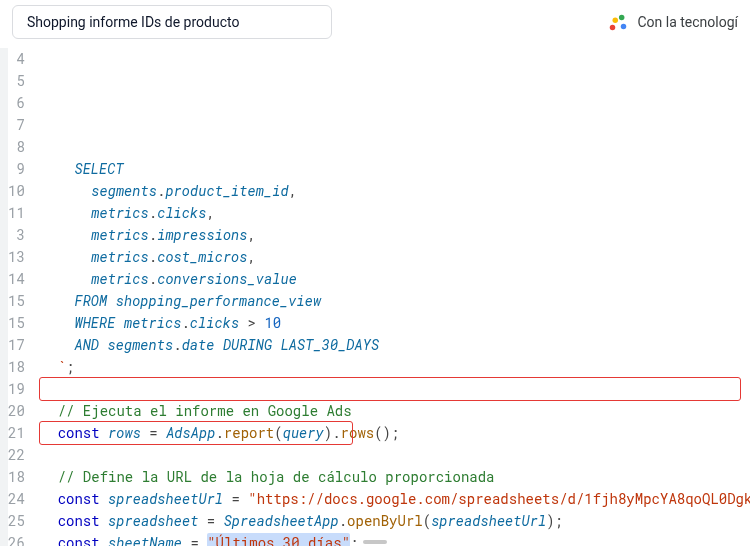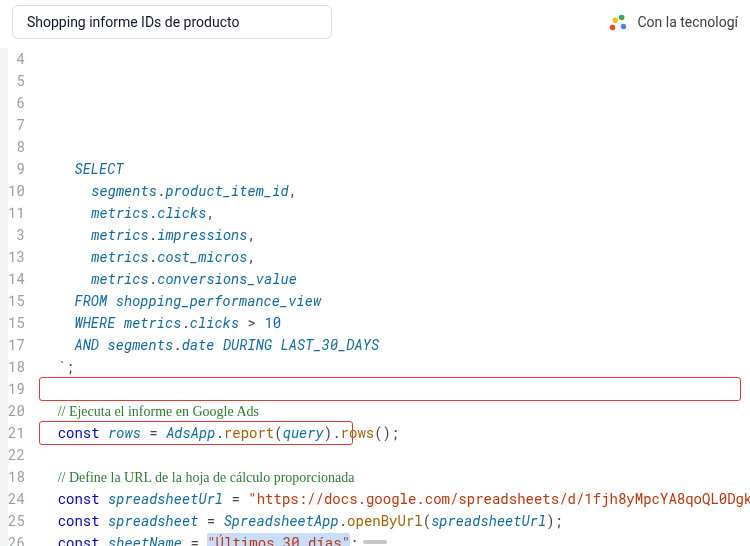--- a/index.html
+++ b/index.html
@@ -77,21 +77,21 @@
     white-space: pre;
     color: #202124;
     padding-left: 4px;
   }
   .code-line { height: 22px; position: relative; }
   .code-line .content { position: relative; z-index: 2; }
 
   
   .tok-kw   { color: #0000c0; }
   .tok-str  { color: #bf360c; }
-  .tok-com  { color: #2e7d32; font-family: Liberation Serif, serif; }
+  .tok-com  { color: #2e7d32; }
   .tok-num  { color: #1565c0; }
   .tok-id   { color: #0f6ba0; font-style: italic; }
   .tok-fn   { color: #a16207; }
   .tok-punc { color: #444; }
 
   
   .sel {
     background: #c8dcfb;
     border-radius: 2px;
   }

